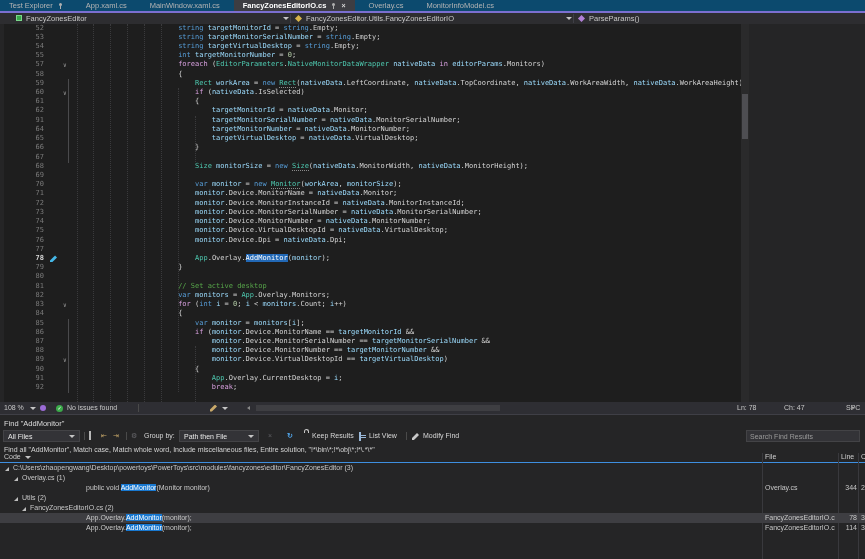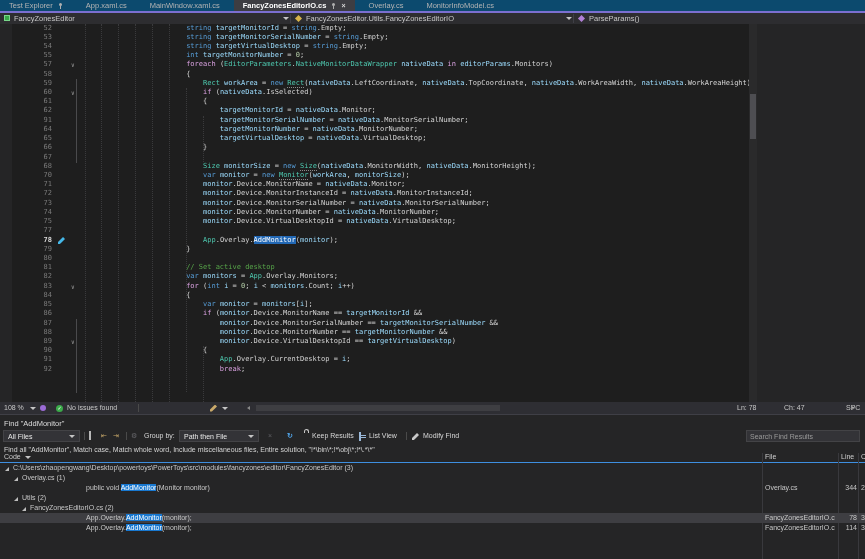--- a/index.html
+++ b/index.html
@@ -25,21 +25,21 @@
             font-size:7.5px; }
   .nav-combo { position:absolute; top:0; height:11px; display:flex; align-items:center; }
   .caret { display:inline-block; width:0; height:0; border-left:3px solid transparent;
            border-right:3px solid transparent; border-top:3.5px solid #c5c5c5; }
   .navsep { position:absolute; top:1px; width:1px; height:9px; background:#3f3f46; }
   .ico-proj { display:inline-block; width:6px; height:6px; background:#37a849; border:1px solid #79d78a; margin-right:4px; }
   .ico-class { display:inline-block; width:5px; height:5px; background:#d8b44a; transform:rotate(45deg); margin-right:5px; }
   .ico-method { display:inline-block; width:5px; height:5px; background:#b180d7; transform:rotate(45deg); margin-right:5px; }
 
   
-  #editor { position:absolute; left:12px; top:23.5px; width:745px; height:378px; background:#1e1e1e;
+  #editor { position:absolute; left:4px; top:23.5px; width:745px; height:378px; background:#1e1e1e;
             overflow:hidden; font-family:"DejaVu Sans Mono", monospace; font-size:7px; }
   .guide { position:absolute; top:0; bottom:0; width:0; border-left:1px dotted #3a3a3c; }
   .oline { position:absolute; width:0; border-left:1px solid #4a4a4c; left:64px; }
   .code-line { position:relative; height:9.22px; line-height:9.22px; white-space:pre; }
   .ln { position:absolute; left:0; top:0; width:40px; text-align:right; color:#7a7a7a; }
   .ln.cur { color:#d7d7d7; font-weight:bold; }
   .fold { position:absolute; left:59px; top:0; color:#9a9a9a; font-size:6px; }
   .pencil-mark { position:absolute; left:46px; top:1.5px; width:7px; height:7px; background:#45b8e8;
                  clip-path:polygon(0 72%, 72% 0, 100% 28%, 28% 100%, 0 100%); }
   .ct { position:absolute; left:73px; top:0; }
@@ -127,21 +127,21 @@
       <div class="tab">
         <span>Overlay.cs</span>
       </div>
       <div class="tab">
         <span>MonitorInfoModel.cs</span>
       </div>
     </div>
   <div id="accent-line"></div>
 
   <div id="navbar">
-    <div class="nav-combo" style="left:4px;text-align:right;">
+    <div class="nav-combo" style="left:16px;text-align:right;">
       <span class="ico-proj"></span>
       <span>FancyZonesEditor</span>
     </div>
     <span class="caret" style="position:absolute; left:283px; top:4px;"></span>
     <div class="navsep" style="left:290px;"></div>
     <div class="nav-combo" style="left:296px;">
       <span class="ico-class"></span>
       <span>FancyZonesEditor.Utils.FancyZonesEditorIO</span>
     </div>
     <span class="caret" style="position:absolute; left:566px; top:4px;"></span>
@@ -174,26 +174,28 @@
         <div class="code-line"><span class="ln">59</span><span class="ct"><span class="c-m">                            </span><span class="c-t">Rect</span><span class="c-m"> </span><span class="c-v">workArea</span><span class="c-m"> = </span><span class="c-k">new</span><span class="c-m"> </span><span class="c-tu">Rect</span><span class="c-m">(</span><span class="c-v">nativeData</span><span class="c-m">.LeftCoordinate, </span><span class="c-v">nativeData</span><span class="c-m">.TopCoordinate, </span><span class="c-v">nativeData</span><span class="c-m">.WorkAreaWidth, </span><span class="c-v">nativeData</span><span class="c-m">.WorkAreaHeight);</span></span></div>
         <div class="code-line"><span class="ln">60</span><span class="fold">∨</span><span class="ct"><span class="c-m">                            </span><span class="c-c">if</span><span class="c-m"> (</span><span class="c-v">nativeData</span><span class="c-m">.IsSelected)</span></span></div>
         <div class="code-line"><span class="ln">61</span><span class="ct"><span class="c-m">                            {</span></span></div>
         <div class="code-line"><span class="ln">62</span><span class="ct"><span class="c-m">                                </span><span class="c-v">targetMonitorId</span><span class="c-m"> = </span><span class="c-v">nativeData</span><span class="c-m">.Monitor;</span></span></div>
         <div class="code-line"><span class="ln">91</span><span class="ct"><span class="c-m">                                </span><span class="c-v">targetMonitorSerialNumber</span><span class="c-m"> = </span><span class="c-v">nativeData</span><span class="c-m">.MonitorSerialNumber;</span></span></div>
         <div class="code-line"><span class="ln">64</span><span class="ct"><span class="c-m">                                </span><span class="c-v">targetMonitorNumber</span><span class="c-m"> = </span><span class="c-v">nativeData</span><span class="c-m">.MonitorNumber;</span></span></div>
         <div class="code-line"><span class="ln">65</span><span class="ct"><span class="c-m">                                </span><span class="c-v">targetVirtualDesktop</span><span class="c-m"> = </span><span class="c-v">nativeData</span><span class="c-m">.VirtualDesktop;</span></span></div>
         <div class="code-line"><span class="ln">66</span><span class="ct"><span class="c-m">                            }</span></span></div>
         <div class="code-line"><span class="ln">67</span><span class="ct"></span></div>
         <div class="code-line"><span class="ln">68</span><span class="ct"><span class="c-m">                            </span><span class="c-t">Size</span><span class="c-m"> </span><span class="c-v">monitorSize</span><span class="c-m"> = </span><span class="c-k">new</span><span class="c-m"> </span><span class="c-tu">Size</span><span class="c-m">(</span><span class="c-v">nativeData</span><span class="c-m">.MonitorWidth, </span><span class="c-v">nativeData</span><span class="c-m">.MonitorHeight);</span></span></div>
+        <div class="code-line"><span class="ln">69</span><span class="ct"></span></div>
         <div class="code-line"><span class="ln">70</span><span class="ct"><span class="c-m">                            </span><span class="c-k">var</span><span class="c-m"> </span><span class="c-v">monitor</span><span class="c-m"> = </span><span class="c-k">new</span><span class="c-m"> </span><span class="c-tu">Monitor</span><span class="c-m">(</span><span class="c-v">workArea</span><span class="c-m">, </span><span class="c-v">monitorSize</span><span class="c-m">);</span></span></div>
         <div class="code-line"><span class="ln">71</span><span class="ct"><span class="c-m">                            </span><span class="c-v">monitor</span><span class="c-m">.Device.MonitorName = </span><span class="c-v">nativeData</span><span class="c-m">.Monitor;</span></span></div>
         <div class="code-line"><span class="ln">72</span><span class="ct"><span class="c-m">                            </span><span class="c-v">monitor</span><span class="c-m">.Device.MonitorInstanceId = </span><span class="c-v">nativeData</span><span class="c-m">.MonitorInstanceId;</span></span></div>
         <div class="code-line"><span class="ln">73</span><span class="ct"><span class="c-m">                            </span><span class="c-v">monitor</span><span class="c-m">.Device.MonitorSerialNumber = </span><span class="c-v">nativeData</span><span class="c-m">.MonitorSerialNumber;</span></span></div>
         <div class="code-line"><span class="ln">74</span><span class="ct"><span class="c-m">                            </span><span class="c-v">monitor</span><span class="c-m">.Device.MonitorNumber = </span><span class="c-v">nativeData</span><span class="c-m">.MonitorNumber;</span></span></div>
         <div class="code-line"><span class="ln">75</span><span class="ct"><span class="c-m">                            </span><span class="c-v">monitor</span><span class="c-m">.Device.VirtualDesktopId = </span><span class="c-v">nativeData</span><span class="c-m">.VirtualDesktop;</span></span></div>
+        <div class="code-line"><span class="ln">76</span><span class="ct"><span class="c-m">                            </span><span class="c-v">monitor</span><span class="c-m">.Device.Dpi = </span><span class="c-v">nativeData</span><span class="c-m">.Dpi;</span></span></div>
         <div class="code-line"><span class="ln">77</span><span class="ct"></span></div>
         <div class="code-line"><span class="ln cur">78</span><span class="pencil-mark"></span><span class="ct"><span class="c-m">                            </span><span class="c-t">App</span><span class="c-m">.Overlay.</span><span class="c-hl">AddMonitor</span><span class="c-m">(</span><span class="c-v">monitor</span><span class="c-m">);</span></span></div>
         <div class="code-line"><span class="ln">79</span><span class="ct"><span class="c-m">                        }</span></span></div>
         <div class="code-line"><span class="ln">80</span><span class="ct"></span></div>
         <div class="code-line"><span class="ln">81</span><span class="ct"><span class="c-m">                        </span><span class="c-cm">// Set active desktop</span></span></div>
         <div class="code-line"><span class="ln">82</span><span class="ct"><span class="c-m">                        </span><span class="c-k">var</span><span class="c-m"> </span><span class="c-v">monitors</span><span class="c-m"> = </span><span class="c-t">App</span><span class="c-m">.Overlay.Monitors;</span></span></div>
         <div class="code-line"><span class="ln">83</span><span class="fold">∨</span><span class="ct"><span class="c-m">                        </span><span class="c-c">for</span><span class="c-m"> (</span><span class="c-k">int</span><span class="c-m"> </span><span class="c-v">i</span><span class="c-m"> = </span><span class="c-n">0</span><span class="c-m">; </span><span class="c-v">i</span><span class="c-m"> &lt; </span><span class="c-v">monitors</span><span class="c-m">.Count; </span><span class="c-v">i</span><span class="c-m">++)</span></span></div>
         <div class="code-line"><span class="ln">84</span><span class="ct"><span class="c-m">                        {</span></span></div>
         <div class="code-line"><span class="ln">85</span><span class="ct"><span class="c-m">                            </span><span class="c-k">var</span><span class="c-m"> </span><span class="c-v">monitor</span><span class="c-m"> = </span><span class="c-v">monitors</span><span class="c-m">[</span><span class="c-v">i</span><span class="c-m">];</span></span></div>
         <div class="code-line"><span class="ln">86</span><span class="ct"><span class="c-m">                            </span><span class="c-c">if</span><span class="c-m"> (</span><span class="c-v">monitor</span><span class="c-m">.Device.MonitorName == </span><span class="c-v">targetMonitorId</span><span class="c-m"> &amp;&amp;</span></span></div>

